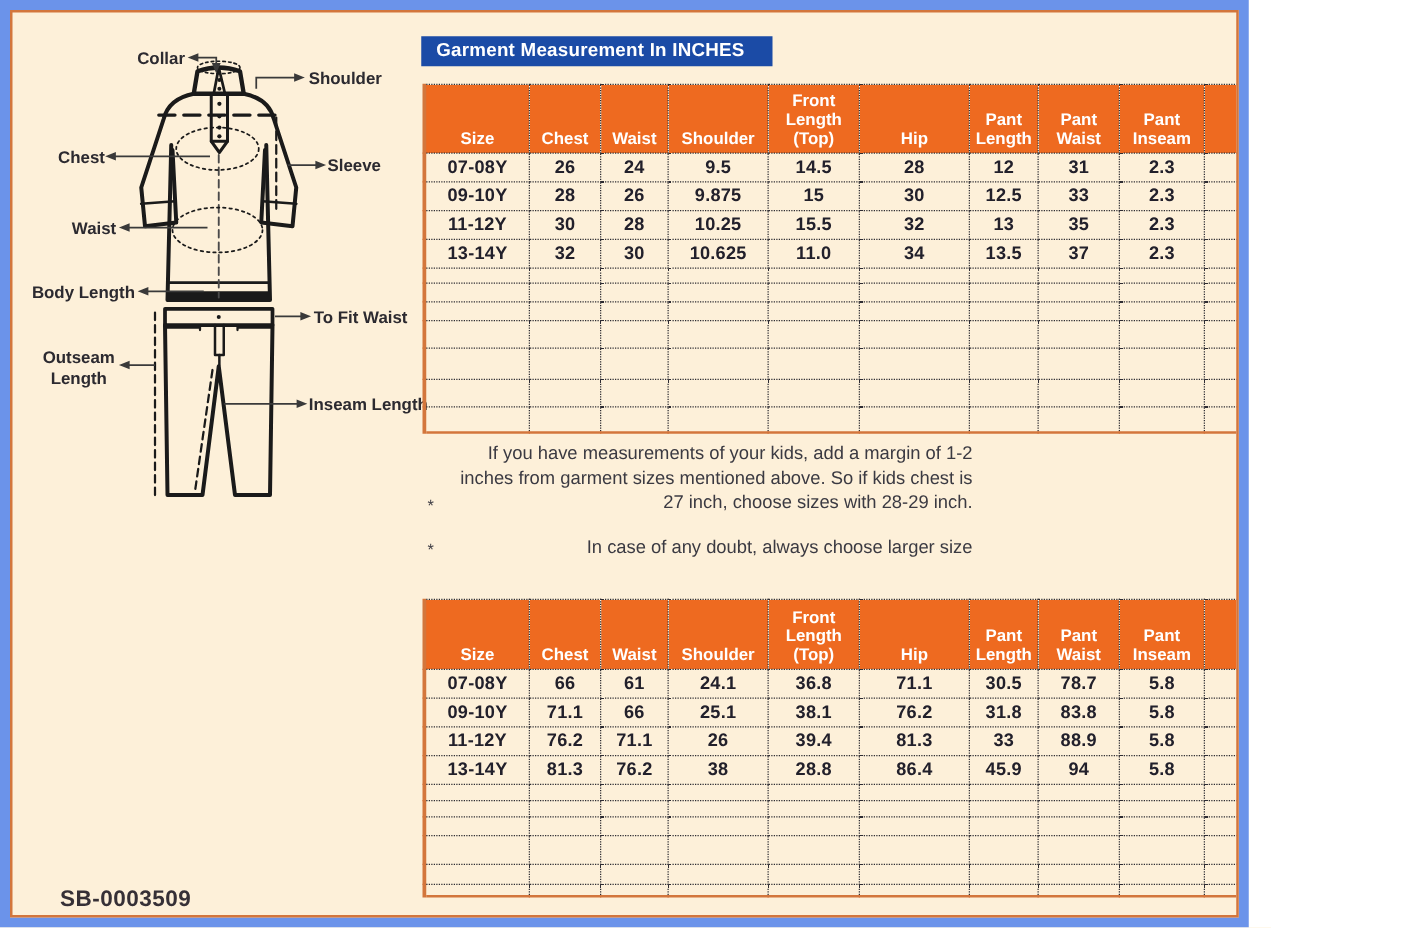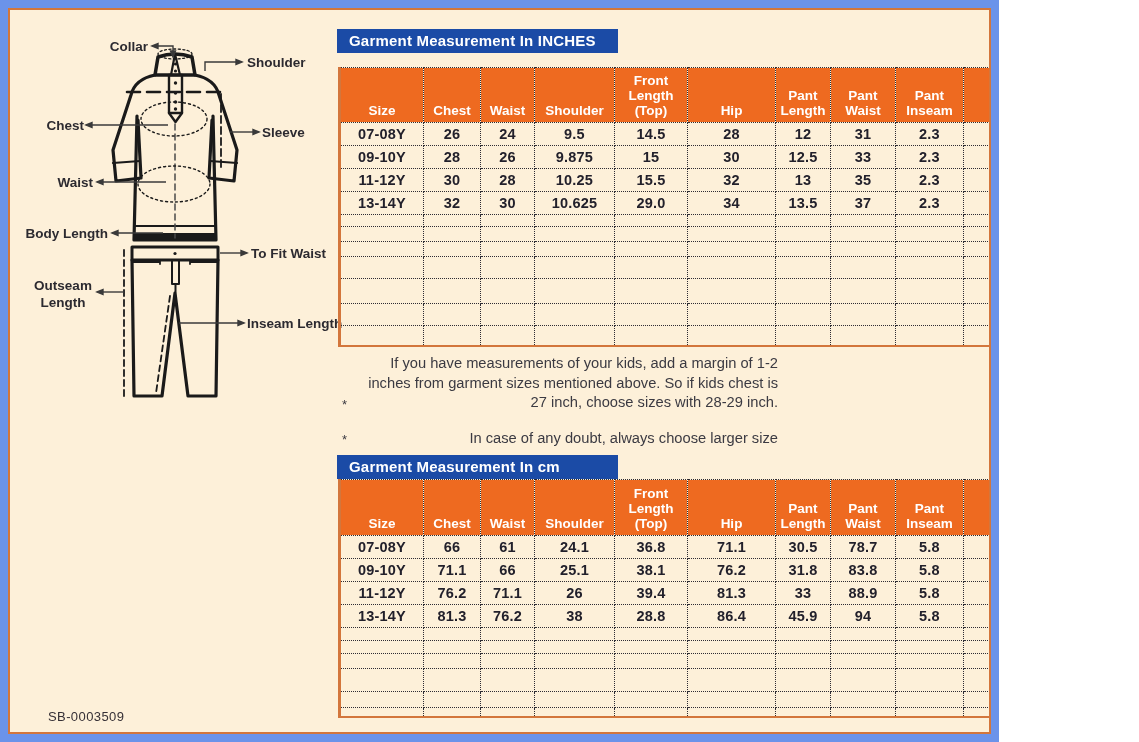--- a/index.html
+++ b/index.html
@@ -20,21 +20,21 @@
   table.size-table tbody td { font-weight:bold; font-size:14.5px; color:#22202b; text-align:center;
                               letter-spacing:.2px; }
   tr.data-row { height:23px; }
 
   .notes { width:436px; color:#3b3a42; font-size:14.7px; }
   .note { display:flex; gap:7px; }
   .note + .note { margin-top:16px; }
   .note .marker { align-self:flex-end; font-size:13px; width:8px; padding-bottom:1px; color:#3b3a42; }
   .note .text { flex:1; line-height:1.33;text-align:right; }
 
-  .sku { font-size:13px; font-weight:normal; color:#363036; letter-spacing:.4px; }
+  .sku { font-size:18px; font-weight:bold; color:#363036; letter-spacing:.4px; }
 
   svg text { font-family:"Liberation Sans", sans-serif; font-size:13.5px; font-weight:600; fill:#2c2a30; }
 </style>
 </head>
 <body>
 
 <div class="frame">
   <div class="inner">
 
     <svg class="abs" style="left:0;top:0;" width="340" height="712" viewBox="10 10 340 712">
@@ -184,21 +184,21 @@
             <td>2.3</td>
             <td></td>
             <td></td>
             <td></td>
           </tr>
           <tr class="data-row">
             <td>13-14Y</td>
             <td>32</td>
             <td>30</td>
             <td>10.625</td>
-            <td>29.0</td>
+            <td>11.0</td>
             <td>34</td>
             <td>13.5</td>
             <td>37</td>
             <td>2.3</td>
             <td></td>
             <td></td>
             <td></td>
           </tr>
           <tr style="height: 12px;">
             <td></td>
@@ -305,21 +305,20 @@
       <div class="note">
         <span class="marker">*</span>
         <span class="text">If you have measurements of your kids, add a margin of 1-2 inches from garment sizes mentioned above. So if kids chest is 27 inch, choose sizes with 28-29 inch.</span>
       </div>
       <div class="note">
         <span class="marker">*</span>
         <span class="text">In case of any doubt, always choose larger size</span>
       </div>
     </div>
 
-    <div class="abs title-bar" style="left:327px;top:445px;">Garment Measurement In cm</div>
 
     <table class="abs size-table" style="left:328px;top:469px;width:790px;">
         <colgroup>
           <col style="width: 84px;">
           <col style="width: 57px;">
           <col style="width: 54px;">
           <col style="width: 80px;">
           <col style="width: 73px;">
           <col style="width: 88px;">
           <col style="width: 55px;">

